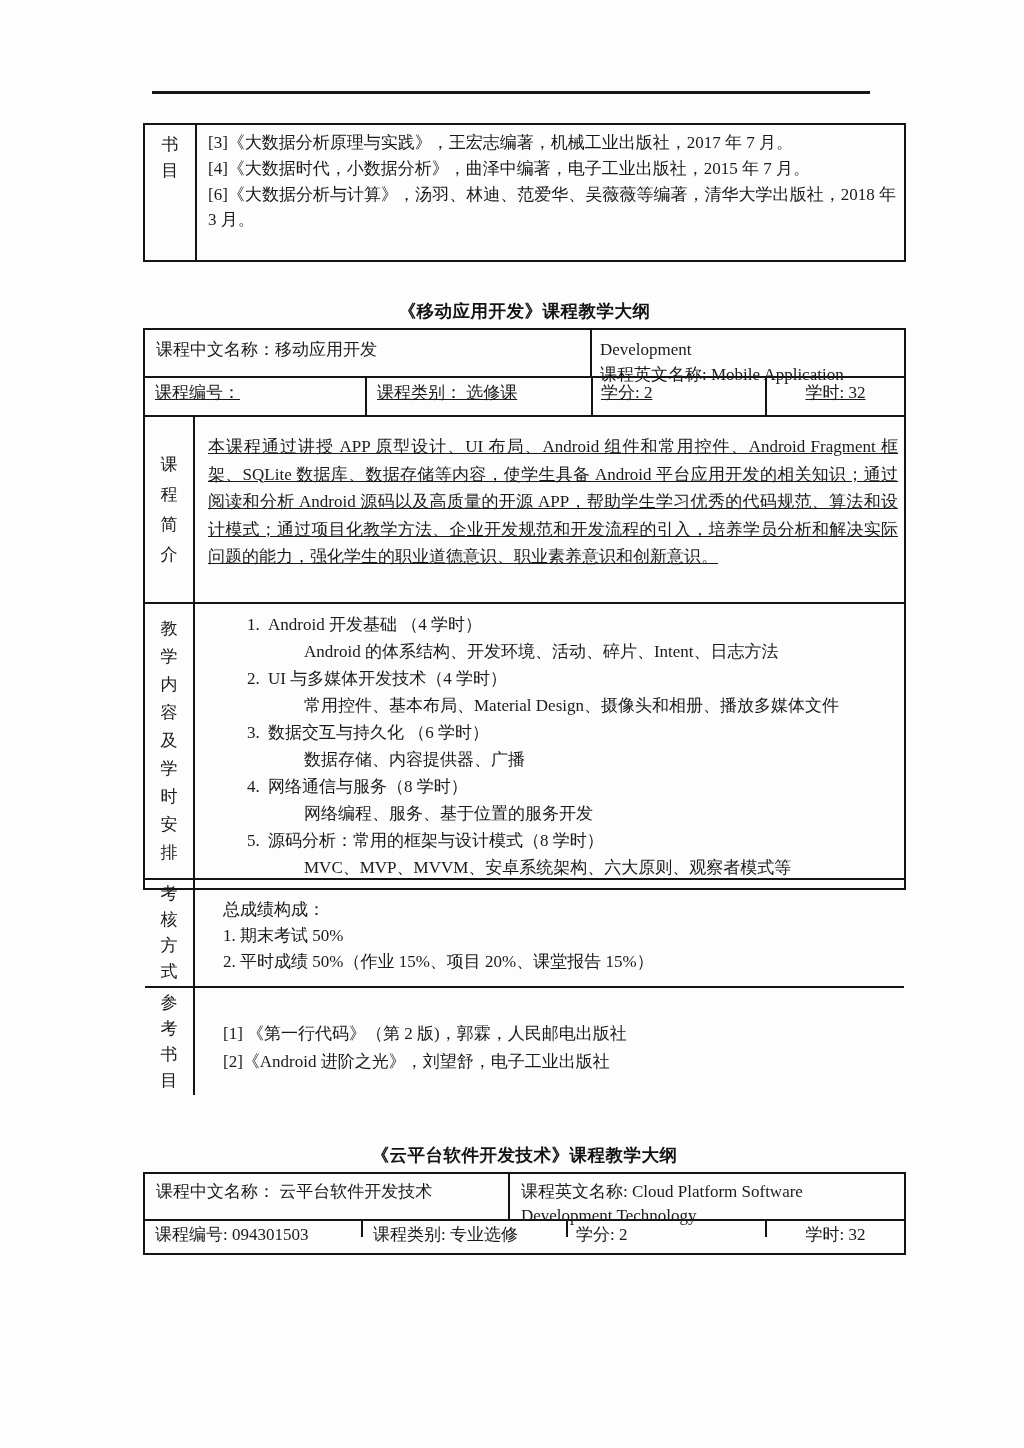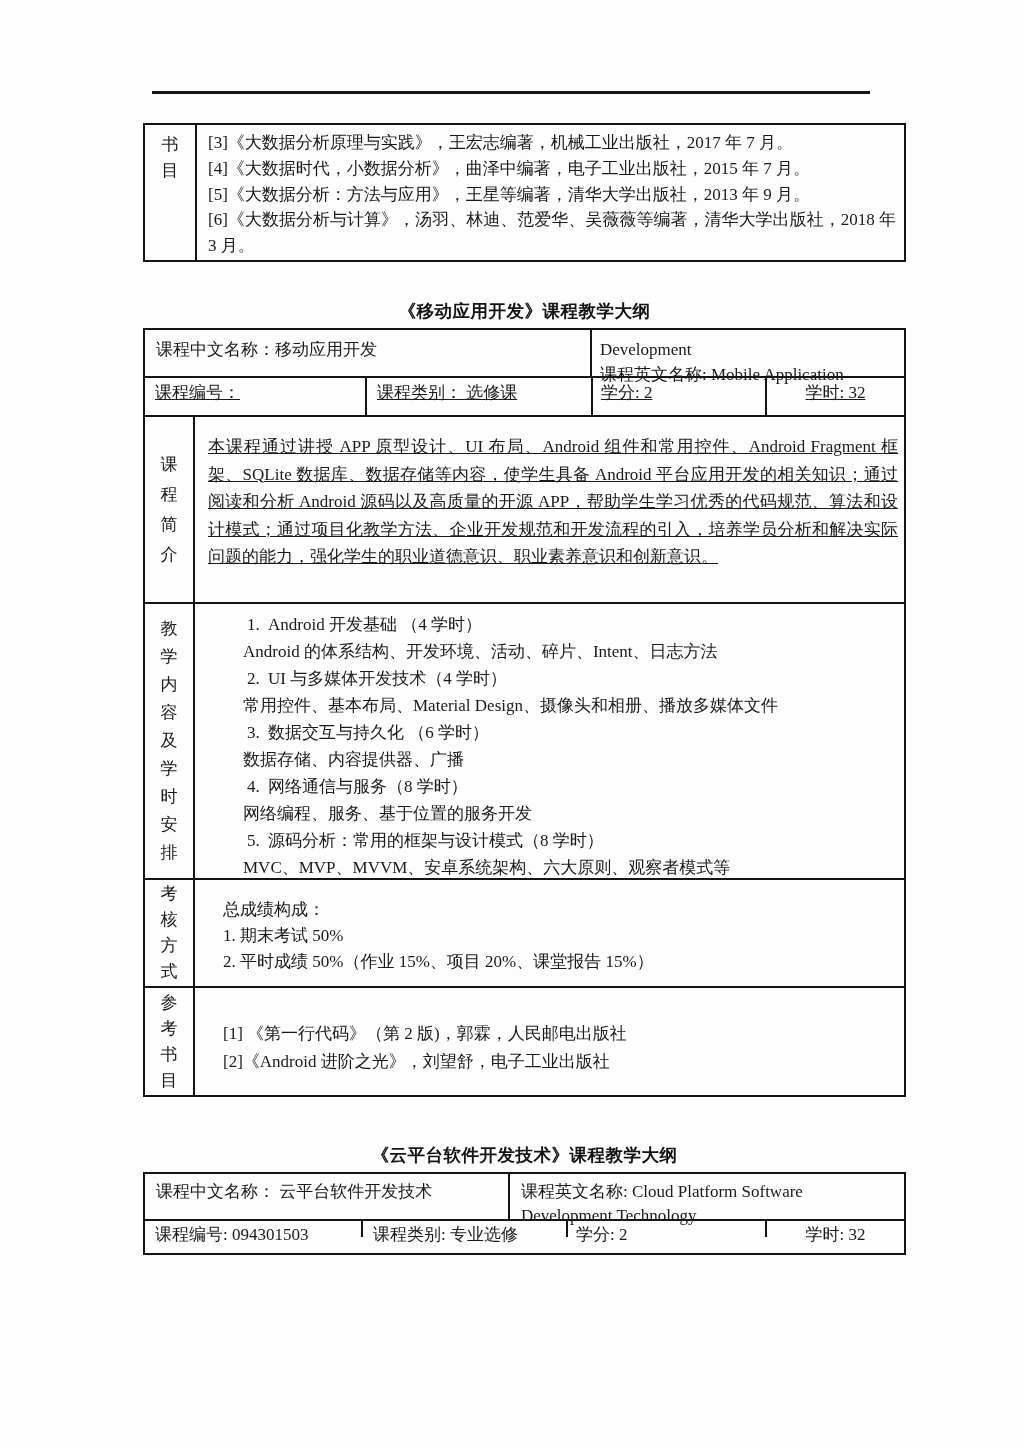--- a/index.html
+++ b/index.html
@@ -34,21 +34,21 @@
   }
   .vchar{text-align:center;}
   
   .t1{top:123px;height:139px;}
   .t1 .row{height:135px;border-bottom:none;}
   .t1 .vhead{width:52px;justify-content:flex-start;padding-top:7px;}
   .t1 .vchar{line-height:26px;}
   .t1-body{flex:1;padding:5px 8px 0 11px;line-height:25.8px;text-align:justify;}
   .ref-line{margin:0;}
   
-  .t2{top:328px;height:769px;}
+  .t2{top:328px;height:562px;}
   .t2 .r1{height:48px;}
   .t2 .r1 .cell{padding:7px 0 0 11px;line-height:25px;}
   .t2 .r1 .c-cn{width:447px;}
   .t2 .r1 .c-en{flex:1;padding-left:8px;}
   .t2 .r2{height:39px;}
   .t2 .r2 .cell{padding-top:6px;padding-left:10px;line-height:17px;text-decoration:underline;}
   .t2 .r2 .c1{width:222px;}
   .t2 .r2 .c2{width:226px;}
   .t2 .r2 .c3{width:174px;padding-left:8px;}
   .t2 .r2 .c4{flex:1;text-align:center;padding-left:0;}
@@ -60,21 +60,21 @@
   .t2 .r3 .vchar{line-height:30px;}
   .t2 .r4 .vchar{line-height:28px;}
   .t2 .r5 .vchar{line-height:26px;}
   .t2 .r6 .vchar{line-height:26px;}
   .intro-text{
     flex:1;padding:16px 6px 0 13px;line-height:27.5px;text-align:justify;text-decoration:underline;
   }
   .content-list{flex:1;padding-top:7px;}
   .content-item .item-title{display:flex;line-height:27px;}
   .content-item .item-no{display:inline-block;margin-left:52px;width:21px;}
-  .content-item .item-detail{margin-left:48px;line-height:27px;}
+  .content-item .item-detail{margin-left:109px;line-height:27px;}
   .assess-body{flex:1;padding:17px 10px 0 28px;line-height:26px;}
   .refs2-body{flex:1;padding:32px 10px 0 28px;line-height:27.5px;}
   
   .t3{top:1172px;height:83px;}
   .t3 .r1{height:47px;}
   .t3 .r1 .cell{padding:6px 0 0 11px;line-height:24px;}
   .t3 .r1 .c-cn{width:365px;}
   .t3 .r1 .c-en{flex:1;}
   .t3 .r2{height:16px;}
   .t3 .r2 .cell{padding-top:5px;padding-left:10px;line-height:17px;}
@@ -100,21 +100,20 @@
 
   <div class="tbl t1">
     <div class="row">
       <div class="vhead">
           <div class="vchar">书</div>
           <div class="vchar">目</div>
         </div>
       <div class="t1-body">
           <div class="ref-line">[3]《大数据分析原理与实践》，王宏志编著，机械工业出版社，2017 年 7 月。</div>
           <div class="ref-line">[4]《大数据时代，小数据分析》，曲泽中编著，电子工业出版社，2015 年 7 月。</div>
-          <div class="ref-line">[5]《大数据分析：方法与应用》，王星等编著，清华大学出版社，2013 年 9 月。</div>
           <div class="ref-line">[6]《大数据分析与计算》，汤羽、林迪、范爱华、吴薇薇等编著，清华大学出版社，2018 年 3 月。</div>
         </div>
     </div>
   </div>
 
   <div class="syl-title title-2">《移动应用开发》课程教学大纲</div>
 
   <div class="tbl t2">
 
     <div class="row r1">

